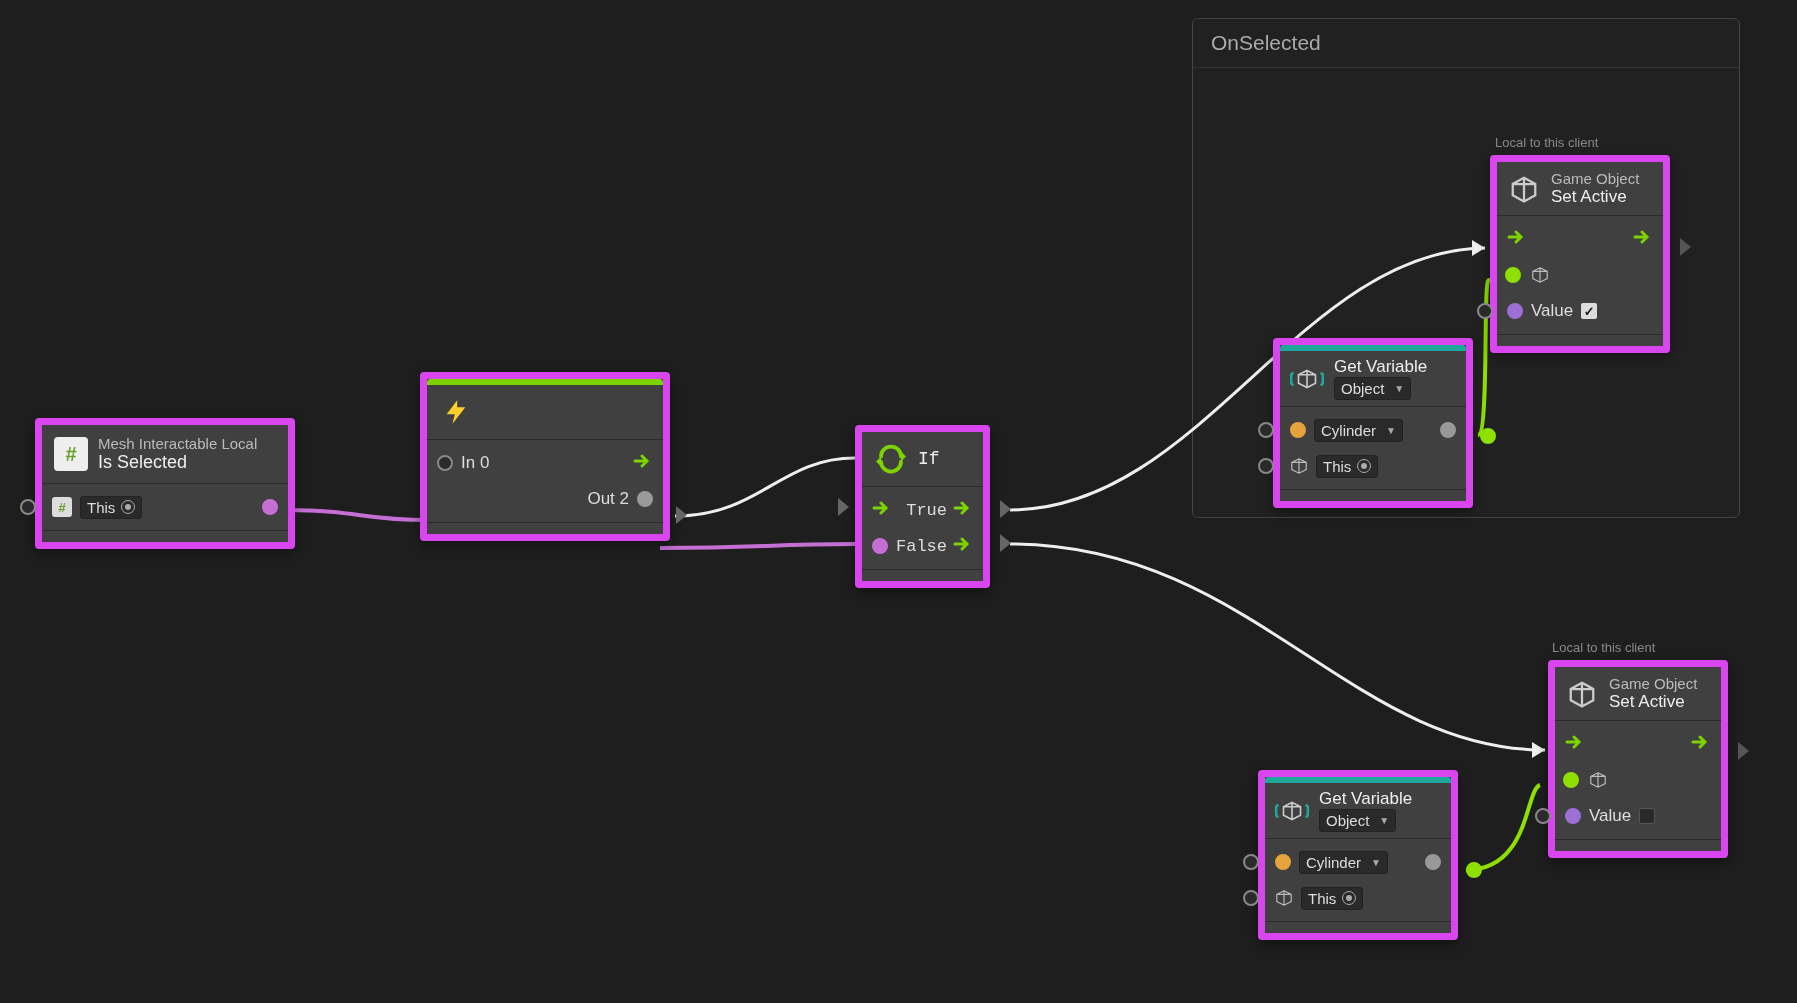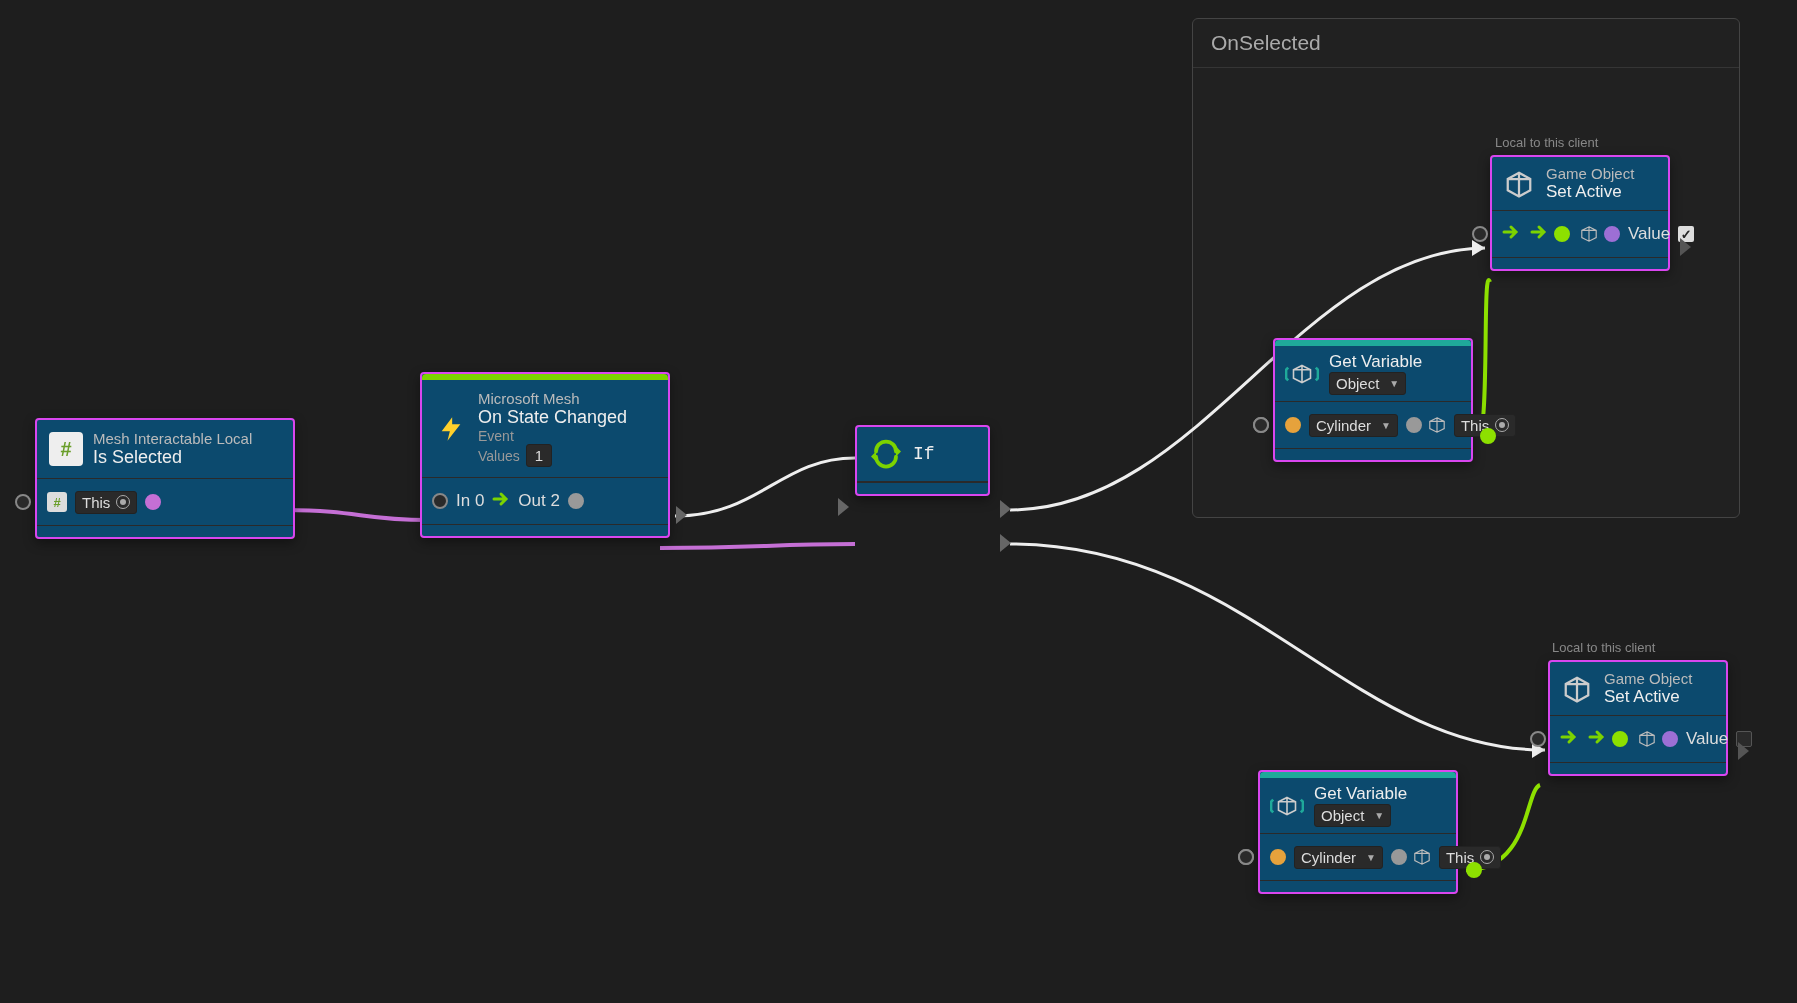--- a/index.html
+++ b/index.html
@@ -29,22 +29,22 @@
 .group-title {
   padding: 12px 18px;
   font-size: 21px;
   color: #aaa;
   border-bottom: 1px solid rgba(100,100,100,0.3);
 }
 
 
 .node {
   position: absolute;
-  background: #0c4a6e;
-  border: 2px solid #d946ef;
+  background: #404040;
+  border: 7px solid #d946ef;
   border-radius: 4px;
   box-shadow: 0 4px 12px rgba(0,0,0,0.4);
   z-index: 3;
 }
 .node-header {
   display: flex;
   align-items: center;
   gap: 10px;
   padding: 10px 12px;
   border-bottom: 1px solid #2a2a2a;
@@ -56,21 +56,21 @@
 }
 .node-header .title-stack { display:flex; flex-direction:column; gap:0; }
 .subtitle { font-size: 15px; color: #bbb; }
 .title { font-size: 18px; color: #eee; }
 .footer { border-top: 1px solid #2a2a2a; height: 12px; }
 
 .top-bar { height: 6px; border-radius: 4px 4px 0 0; }
 .top-bar.green { background: #7cd300; }
 .top-bar.teal { background: #1fa99a; }
 
-.body { padding: 8px 10px; display:flex; gap:6px; }
+.body { padding: 8px 10px; display:flex; flex-direction:column; gap:6px; }
 .row { display:flex; align-items:center; gap:8px; min-height:30px; }
 .row.right { justify-content:flex-end; }
 .row.split { justify-content:space-between; }
 .label { font-size: 17px; color: #ddd; }
 .sublabel { font-size: 14px; color: #999; }
 
 
 .port {
   width: 16px; height: 16px; border-radius: 50%;
   border: 2px solid #888; background: #2a2a2a;
@@ -183,29 +183,20 @@
 </div>
 
 <div class="node" style="left:420px; top:372px; width:250px;">
   <div class="top-bar green"></div>
   <div class="node-header">
     <div class="icon-slot bolt">
       <svg viewBox="0 0 24 24" width="28" height="28">
             <path fill="currentColor" d="M13 2 L4 14 H11 L9 22 L20 8 H13 Z"></path>
           </svg>
     </div>
-    <div class="title-stack">
-      <div class="subtitle">Microsoft Mesh</div>
-      <div class="title">On State Changed</div>
-      <div class="sublabel">Event</div>
-      <div style="display:flex;gap:6px;align-items:center;">
-        <span class="sublabel">Values</span>
-        <span class="val-box">1</span>
-      </div>
-    </div>
   </div>
   <div class="body">
     <div class="row split">
       <div style="display:flex;gap:8px;align-items:center;">
         <span class="port white"></span>
         <span class="label">In 0</span>
       </div>
       <span>
         <svg width="20" height="16">
               <path d="M2 8 H13 M9 3 L14 8 L9 13" stroke="#7cd300" stroke-width="3" fill="none" stroke-linecap="round"></path>
@@ -223,20 +214,42 @@
 <div class="node" style="left:855px; top:425px; width:135px;font-family:Liberation Mono, monospace;">
   <div class="node-header">
     <div class="icon-slot cycle">
       <svg viewBox="0 0 24 24" width="30" height="30">
             <path fill="none" stroke="currentColor" stroke-width="3" stroke-linecap="round" d="M4 10 A8 8 0 0 1 20 10 M20 14 A8 8 0 0 1 4 14"></path>
             <polygon points="20,6 24,10 20,14" fill="currentColor"></polygon>
             <polygon points="4,18 0,14 4,10" fill="currentColor"></polygon>
           </svg>
     </div>
     <div class="title">If</div>
+  </div>
+  <div class="body">
+    <div class="row split">
+      <span><svg width="20" height="16">
+              <path d="M2 8 H13 M9 3 L14 8 L9 13" stroke="#7cd300" stroke-width="3" fill="none" stroke-linecap="round"></path>
+            </svg></span>
+      <div style="display:flex;gap:6px;align-items:center;">
+        <span class="label">True</span>
+        <span><svg width="20" height="16">
+                <path d="M2 8 H13 M9 3 L14 8 L9 13" stroke="#7cd300" stroke-width="3" fill="none" stroke-linecap="round"></path>
+              </svg></span>
+      </div>
+    </div>
+    <div class="row split">
+      <span class="port magenta filled"></span>
+      <div style="display:flex;gap:6px;align-items:center;">
+        <span class="label">False</span>
+        <span><svg width="20" height="16">
+                <path d="M2 8 H13 M9 3 L14 8 L9 13" stroke="#7cd300" stroke-width="3" fill="none" stroke-linecap="round"></path>
+              </svg></span>
+      </div>
+    </div>
   </div>
   <div class="footer"></div>
 </div>
 <span class="flow-tri" style="position:absolute;left:838px;top:498px;z-index:4;"></span>
 <span class="flow-tri" style="position:absolute;left:1000px;top:500px;z-index:4;"></span>
 <span class="flow-tri" style="position:absolute;left:1000px;top:534px;z-index:4;"></span>
 <span class="flow-tri" style="position:absolute;left:676px;top:506px;z-index:4;"></span>
 
 <div class="node" style="left:1273px; top:338px; width:200px;">
   <div class="top-bar teal"></div>

